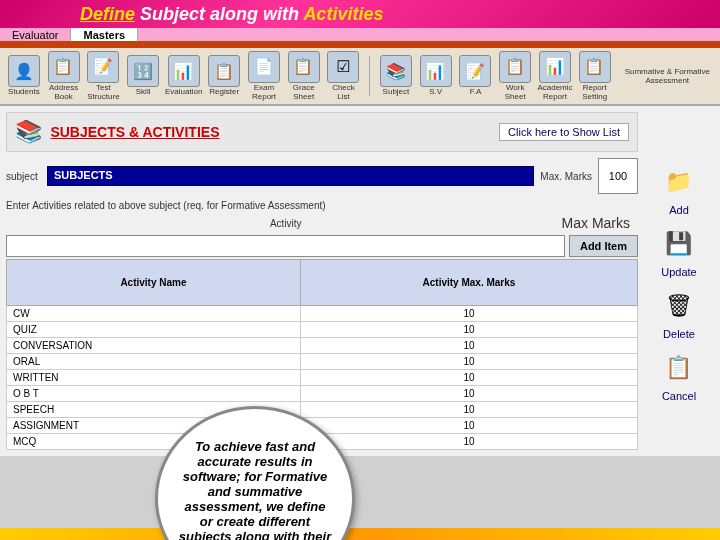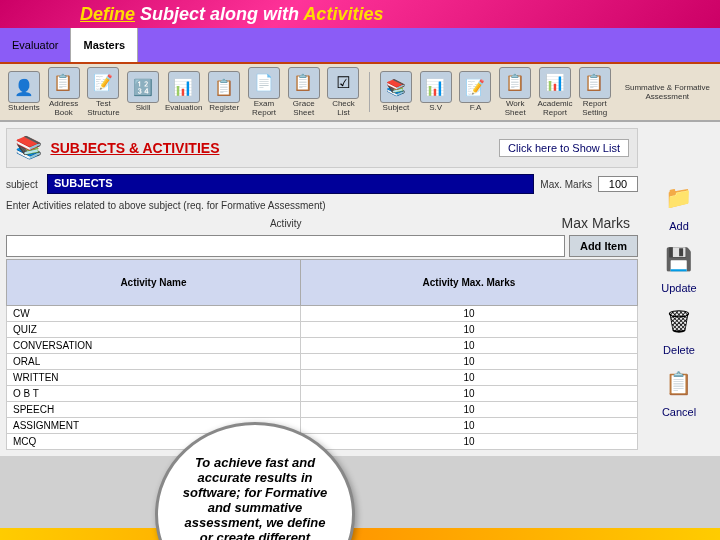--- a/index.html
+++ b/index.html
@@ -30,24 +30,24 @@
       color: #ffdd00;
       text-decoration: underline;
     }
     .header-title .activities {
       color: #ffdd00;
       font-style: italic;
     }
 
     
     .tabs-bar {
-      background: #8b5cf6;
-      display: flex;
-      height: 36px;
-      border-bottom: 2px solid #c2410c;
+      background: #f9a8d4;
+      display: flex;
+      height: 20px;
+      border-bottom: 7px solid #c2410c;
     }
     .tab {
       padding: 2px 12px;
       font-size: 11px;
       cursor: pointer;
       border-right: 1px solid #aaa;
       display: flex;
       align-items: center;
     }
     .tab.active {
@@ -165,21 +165,21 @@
       border: 1px solid #000055;
       flex: 1;
       height: 20px;
     }
     .marks-label {
       font-size: 10px;
       color: #333;
     }
     .marks-input {
       width: 40px;
-      height: 16px;
+      height: 36px;
       border: 1px solid #888;
       padding: 1px 9px;
       font-size: 11px;
       text-align: center;
       background: white;
     }
 
     
     .activities-note {
       font-size: 10px;

